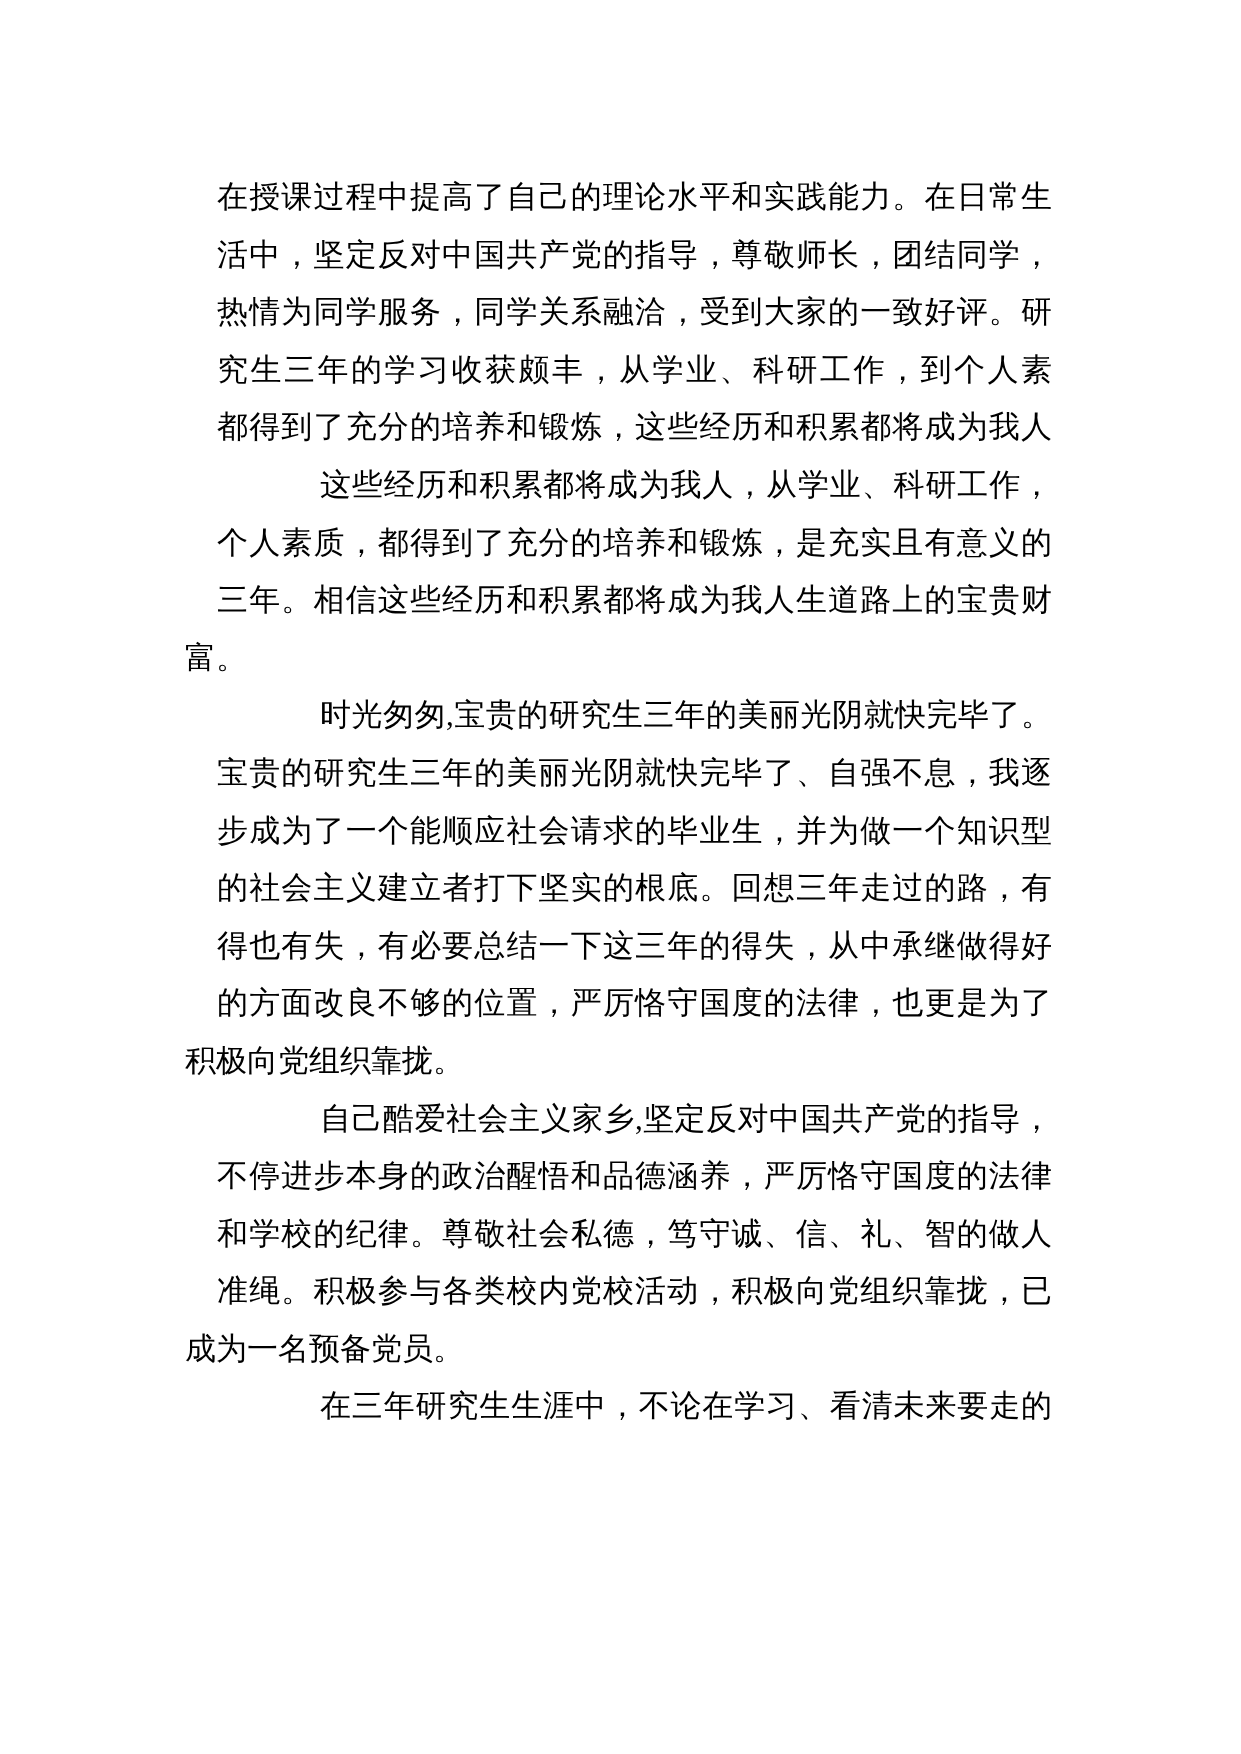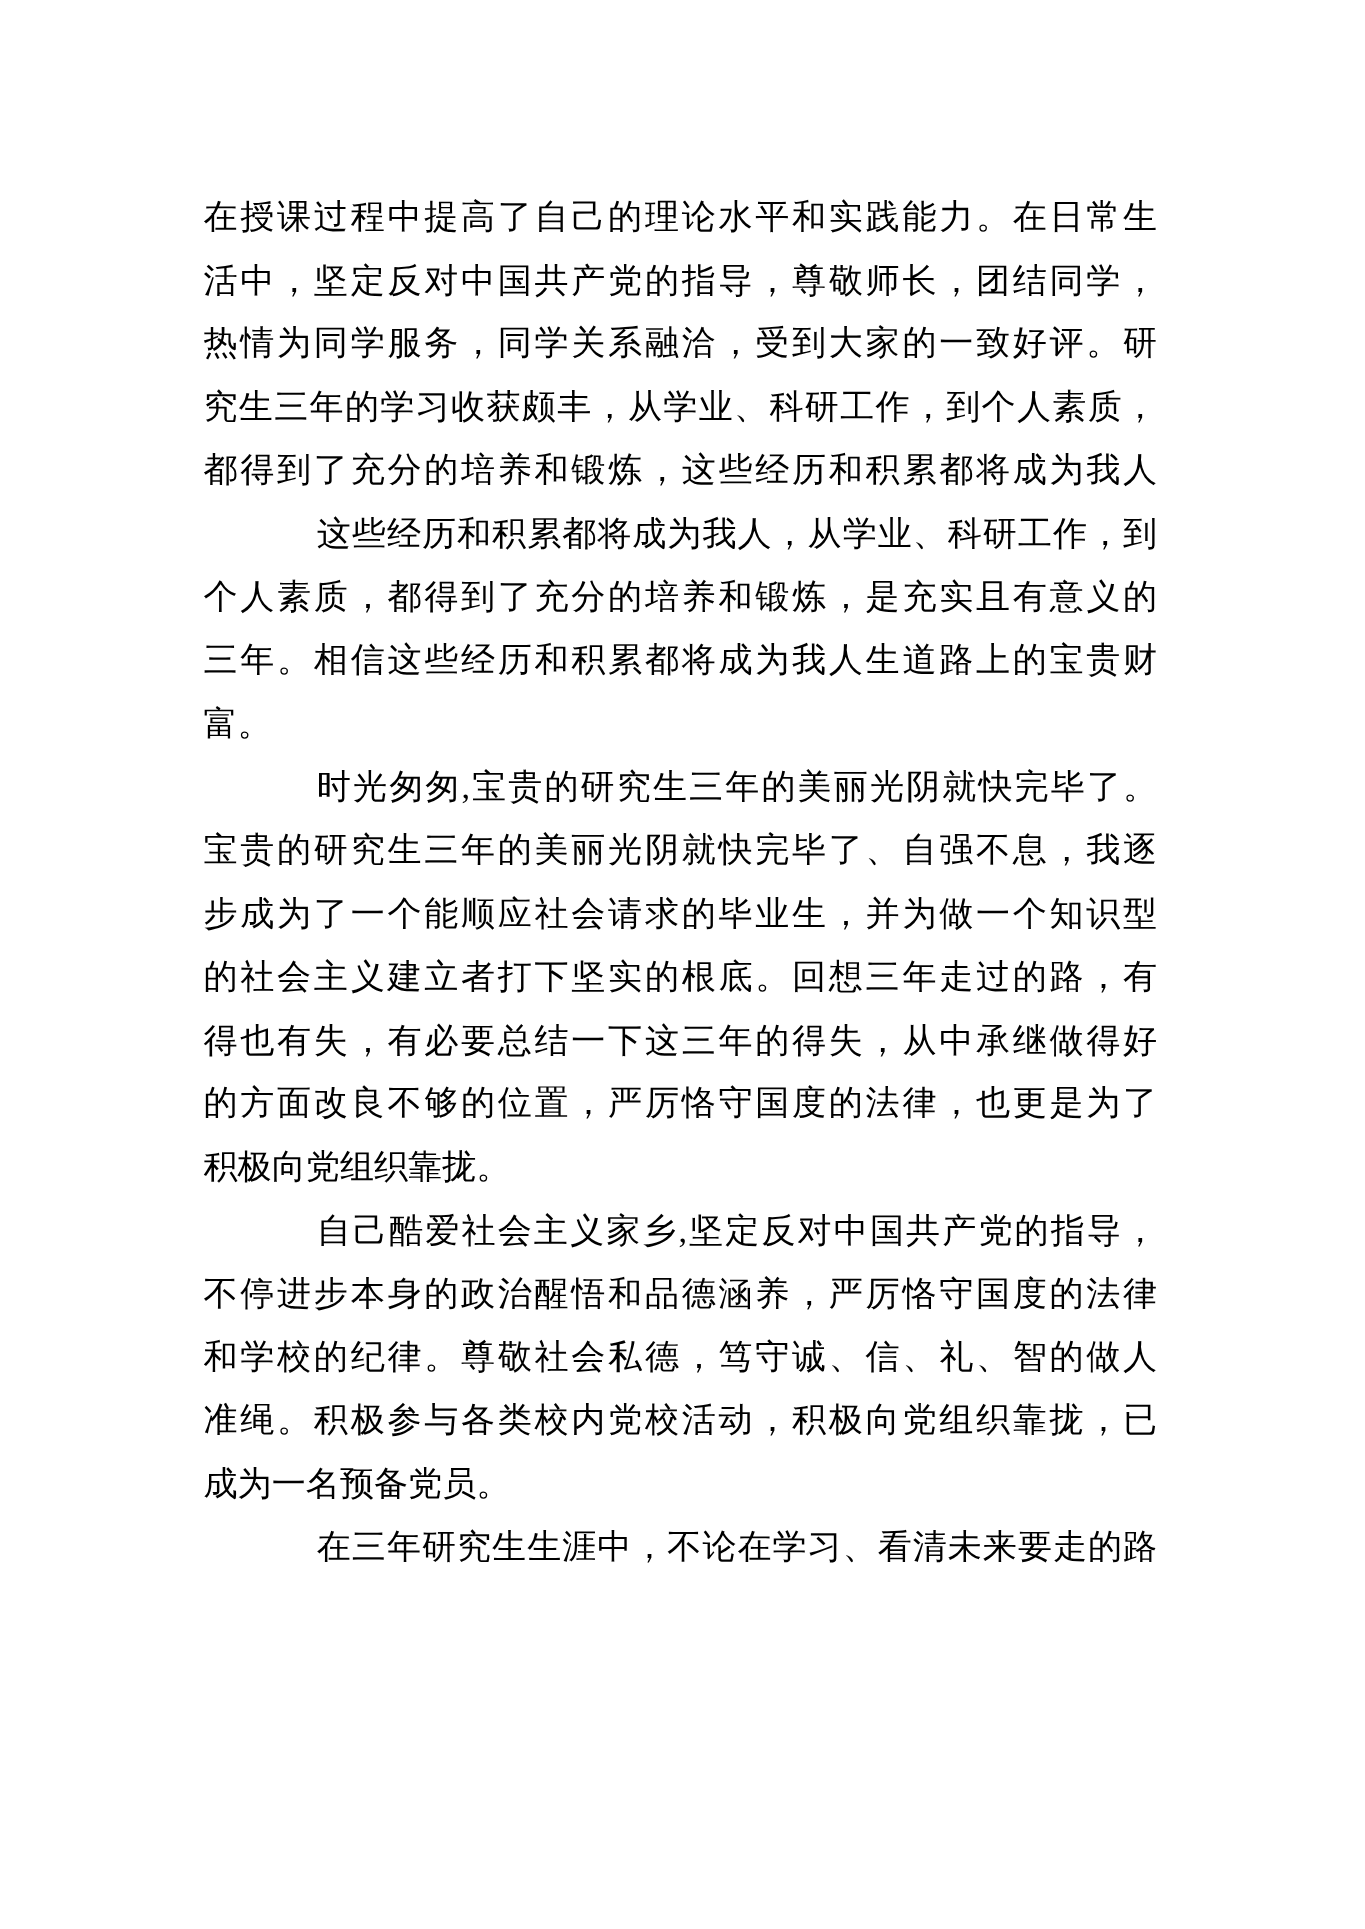--- a/index.html
+++ b/index.html
@@ -27,20 +27,21 @@
     font-size: 31px;
     color: #000000;
     white-space: normal;
     overflow: hidden;
   }
   
   .jl {
     text-align: justify;
     text-align-last: justify;
     text-justify: inter-character;
+    margin-left: 32px;
   }
   
   .nl {
     text-align: left;
   }
   
   .ind {
     text-indent: 103px;
   }
 </style>

